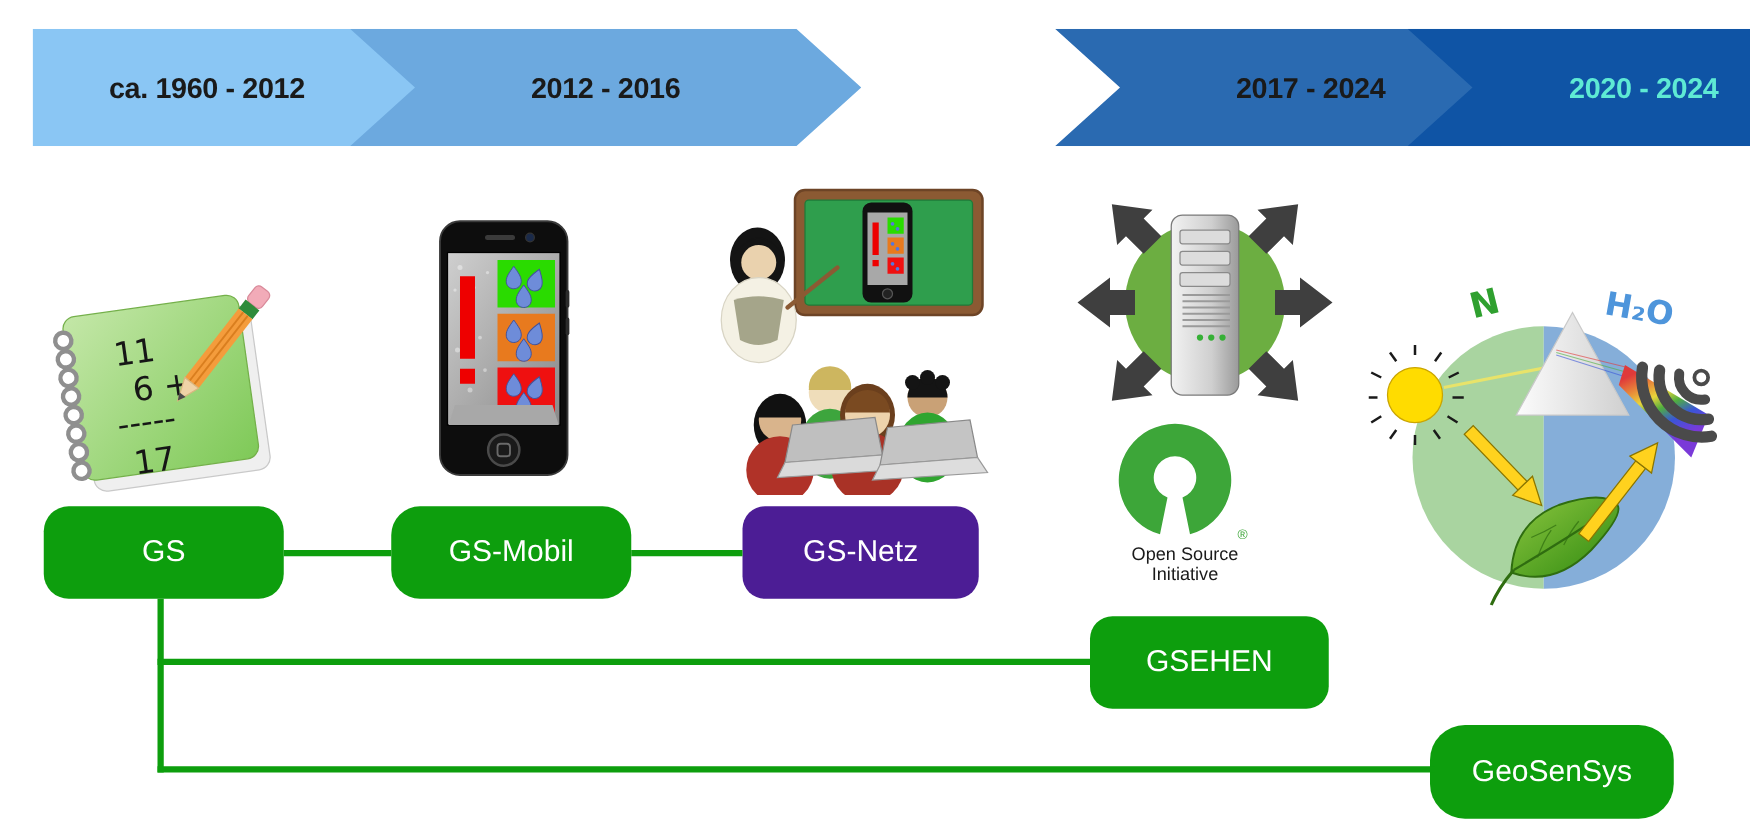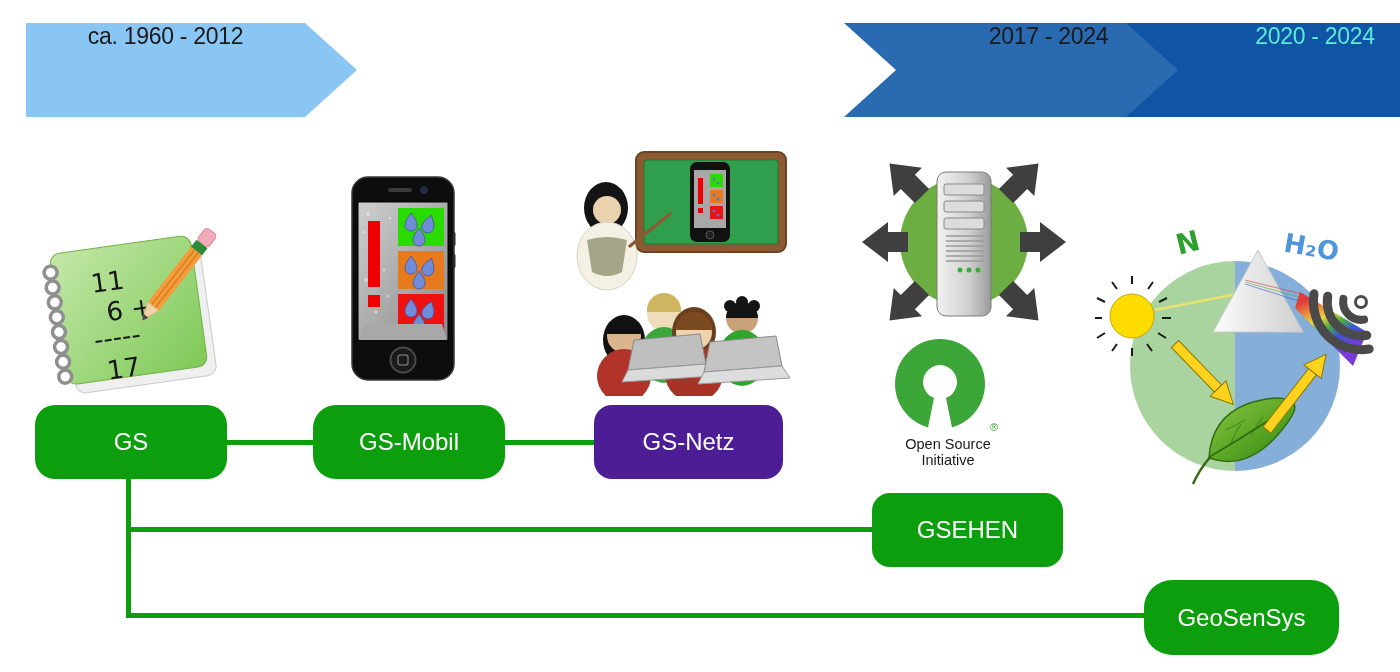--- a/index.html
+++ b/index.html
@@ -1,20 +1,20 @@
 <!DOCTYPE html>
 <html><head>
 <meta charset="utf-8">
 <style>
   html,body{margin:0;padding:0;background:#ffffff;}
   body{font-family:"Liberation Sans","DejaVu Sans",sans-serif;}
   #stage{position:relative;width:1400px;height:672px;background:#ffffff;overflow:hidden;}
 
   
-  .chevron{position:absolute;top:23px;height:94px;display:flex;justify-content:center;}
+  .chevron{position:absolute;top:23px;height:94px;display:flex;align-items:center;justify-content:center;font-weight:bold;}
   .chev-first{clip-path:polygon(0 0,calc(100% - 52px) 0,100% 50%,calc(100% - 52px) 100%,0 100%);}
   .chev-mid{clip-path:polygon(0 0,calc(100% - 52px) 0,100% 50%,calc(100% - 52px) 100%,0 100%,52px 50%);}
   .chev-last{clip-path:polygon(0 0,100% 0,100% 100%,0 100%,52px 50%);}
   .c0{left:26px;width:279px;padding-right:52px;background:#8AC6F4;}
   .c1{left:280px;width:305px;padding:0 52px;background:#6CA9DF;}
   .c2{left:562px;width:305px;padding:0 52px;background:#4C86CA;}
   .c3{left:844px;width:305px;padding:0 52px;background:#2A6AB1;}
   .c4{left:1126px;width:274px;padding-left:52px;background:#0F54A5;}
   .chevlbl{font-size:23px;letter-spacing:-.3px;color:#1a1a1a;white-space:nowrap;}
 
@@ -44,20 +44,23 @@
   #osi-caption{position:absolute;left:868px;top:436px;width:160px;text-align:center;font-size:14.5px;line-height:16px;color:#1a1a1a;}
   #illus-sensor{left:1095px;top:218px;}
 </style>
 </head>
 <body>
 
 <div id="stage">
 
   <div class="chevron chev-first c0" style="background-color: rgb(138, 198, 244);">
     <span class="chevlbl" style="color: rgb(26, 26, 26);">ca. 1960 - 2012</span>
+  </div>
+  <div class="chevron chev-mid c1" style="background-color: rgb(108, 169, 223);">
+    <span class="chevlbl" style="color: rgb(26, 26, 26);">2012 - 2016</span>
   </div>
   <div class="chevron chev-mid c3" style="background-color: rgb(42, 106, 177);">
     <span class="chevlbl" style="color: rgb(26, 26, 26);">2017 - 2024</span>
   </div>
   <div class="chevron chev-last c4" style="background-color: rgb(15, 84, 165);">
     <span class="chevlbl" style="color: #5eead4;">2020 - 2024</span>
   </div>
 
   <svg id="illus-notebook" class="illus" width="200" height="180" viewBox="0 0 200 180">
     <defs>

